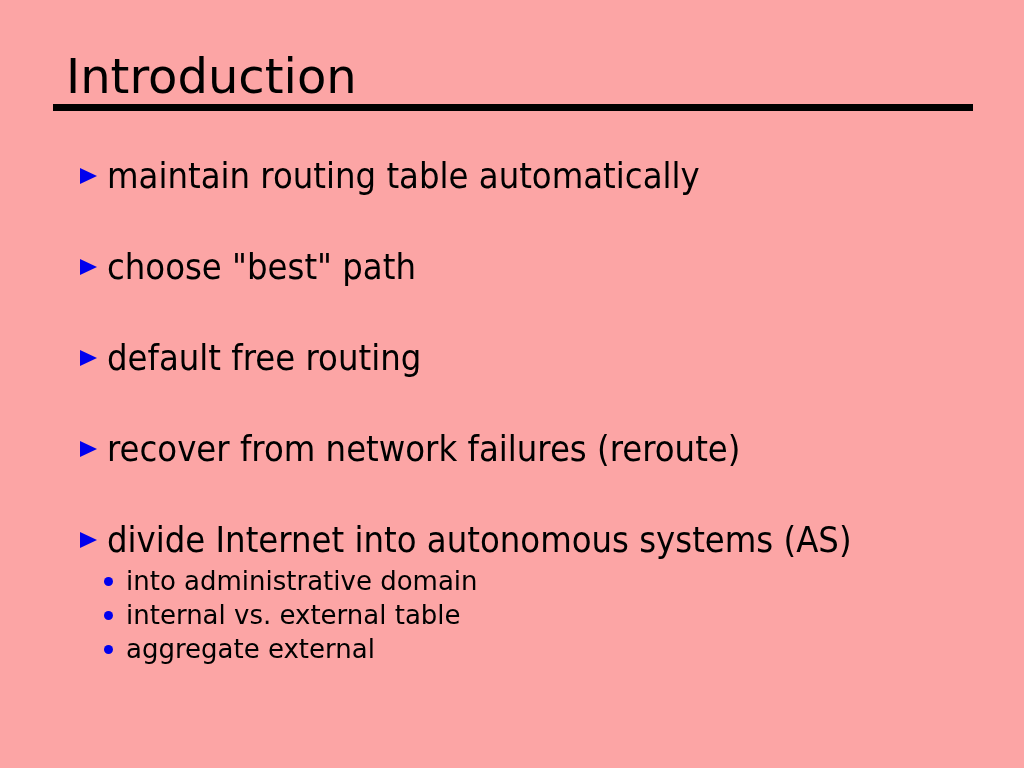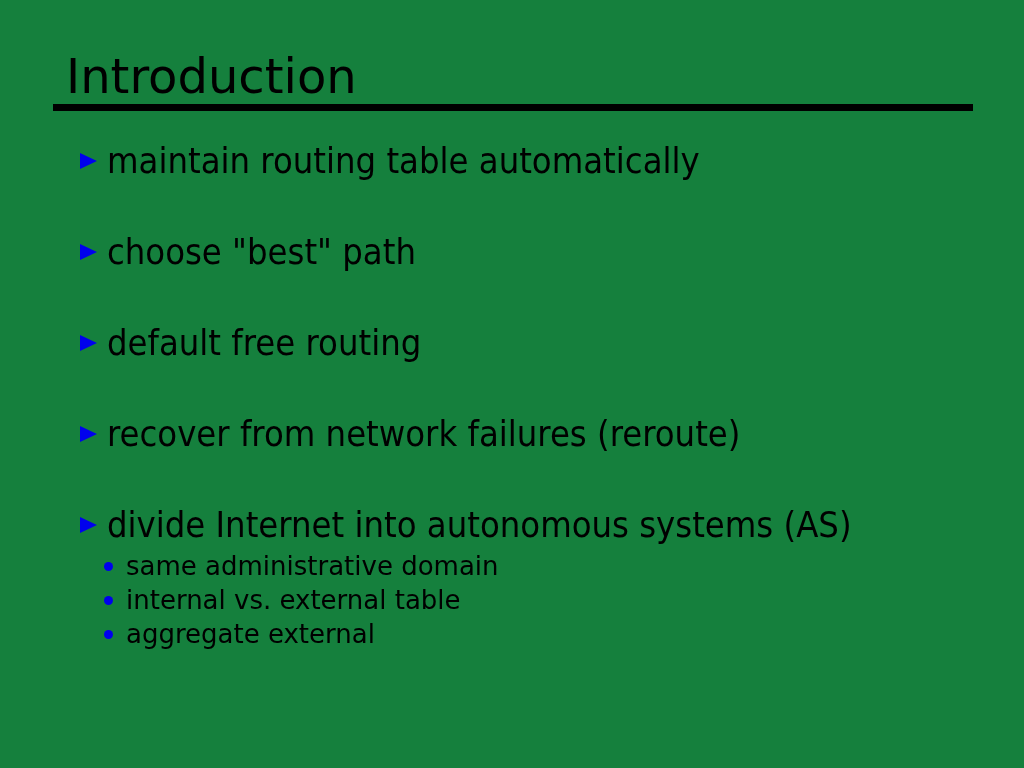--- a/index.html
+++ b/index.html
@@ -11,21 +11,21 @@
     width: 1024px;
     height: 768px;
     font-family: "DejaVu Sans", "Liberation Sans", sans-serif;
     color: #000000;
     overflow: hidden;
   }
   .slide {
     position: relative;
     width: 1024px;
     height: 768px;
-    background: #15803d;
+    background: #fca5a5;
   }
   .slide-title {
     position: absolute;
     left: 66px;
     top: 50px;
     margin: 0;
     font-size: 48px;
     font-weight: normal;
     line-height: 1.1;
     color: #000000;
@@ -35,21 +35,21 @@
     position: absolute;
     left: 53px;
     top: 104px;
     width: 920px;
     height: 7px;
     background: #000000;
   }
   ul.bullets {
     position: absolute;
     left: 80px;
-    top: 139px;
+    top: 154px;
     margin: 0;
     padding: 0;
     list-style: none;
   }
   li.bullet-item {
     margin: 0 0 47px 0;
     padding: 0;
   }
   li.bullet-item:last-child {
     margin-bottom: 8px;
@@ -142,21 +142,21 @@
 
     <li class="bullet-item">
       <div class="bullet-row">
         <span class="tri"></span>
         <span class="btext">divide Internet into autonomous systems (AS)</span>
       </div>
       <ul class="subbullets">
         <li>
           <div class="sub-row">
             <span class="dot"></span>
-            <span class="stext">same administrative domain</span>
+            <span class="stext">into administrative domain</span>
           </div>
         </li>
         <li>
           <div class="sub-row">
             <span class="dot"></span>
             <span class="stext">internal vs. external table</span>
           </div>
         </li>
         <li>
           <div class="sub-row">

